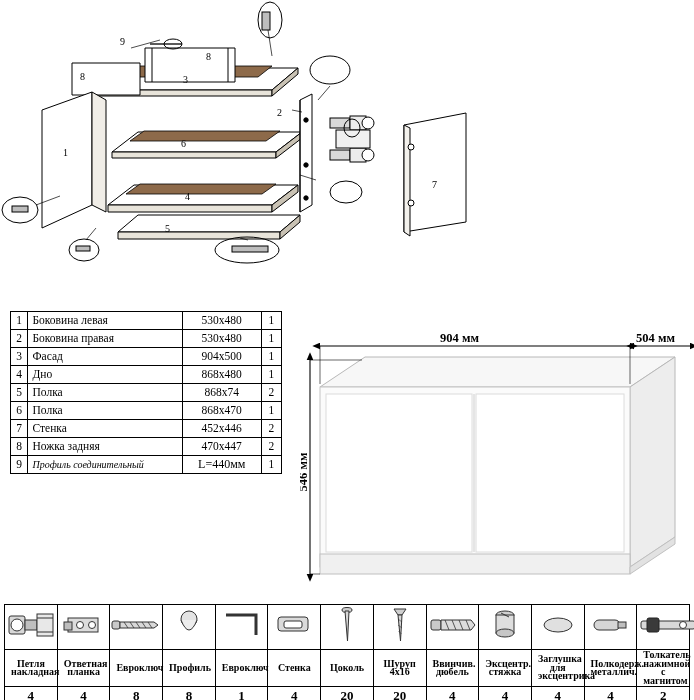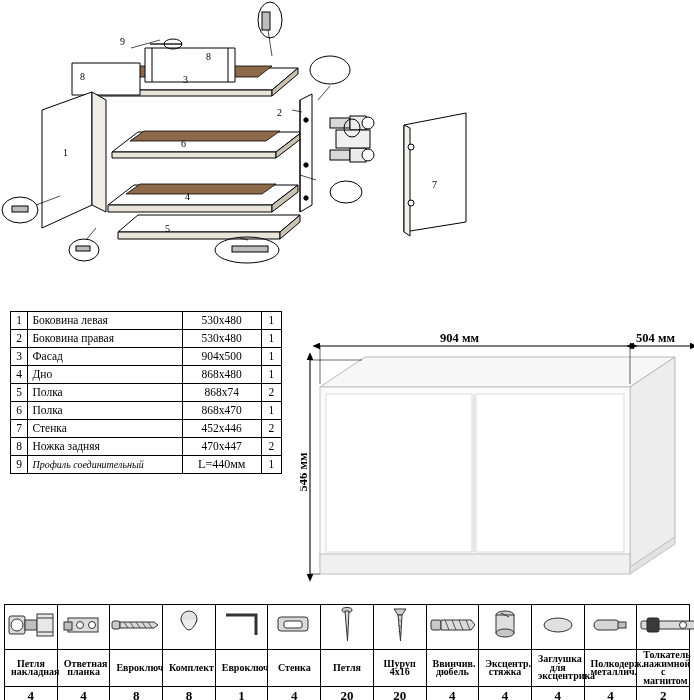--- a/index.html
+++ b/index.html
@@ -366,24 +366,24 @@
             <circle cx="46" cy="13" r="3.5" fill="#fff" stroke="#333"></circle>
             <rect x="58" y="10" width="8" height="6" rx="3" fill="#c5c5c5" stroke="#333"></rect>
           </svg>
         </td>
       </tr>
 
       <tr>
         <td class="lbl">Петля накладная</td>
         <td class="lbl">Ответная<br>планка</td>
         <td class="lbl">Евроключ</td>
-        <td class="lbl">Комплект</td>
+        <td class="lbl">Профиль</td>
         <td class="lbl">Евроключ</td>
         <td class="lbl">Стенка</td>
-        <td class="lbl">Петля</td>
+        <td class="lbl">Цоколь</td>
         <td class="lbl">Шуруп<br>4х16</td>
         <td class="lbl">Ввинчив.<br>дюбель</td>
         <td class="lbl">Эксцентр.<br>стяжка</td>
         <td class="lbl">Заглушка для<br>эксцентрика</td>
         <td class="lbl">Полкодерж.<br>металлич.</td>
         <td class="lbl">Толкатель нажимной<br>с магнитом</td>
       </tr>
 
       <tr>
         <td class="qty">4</td>

